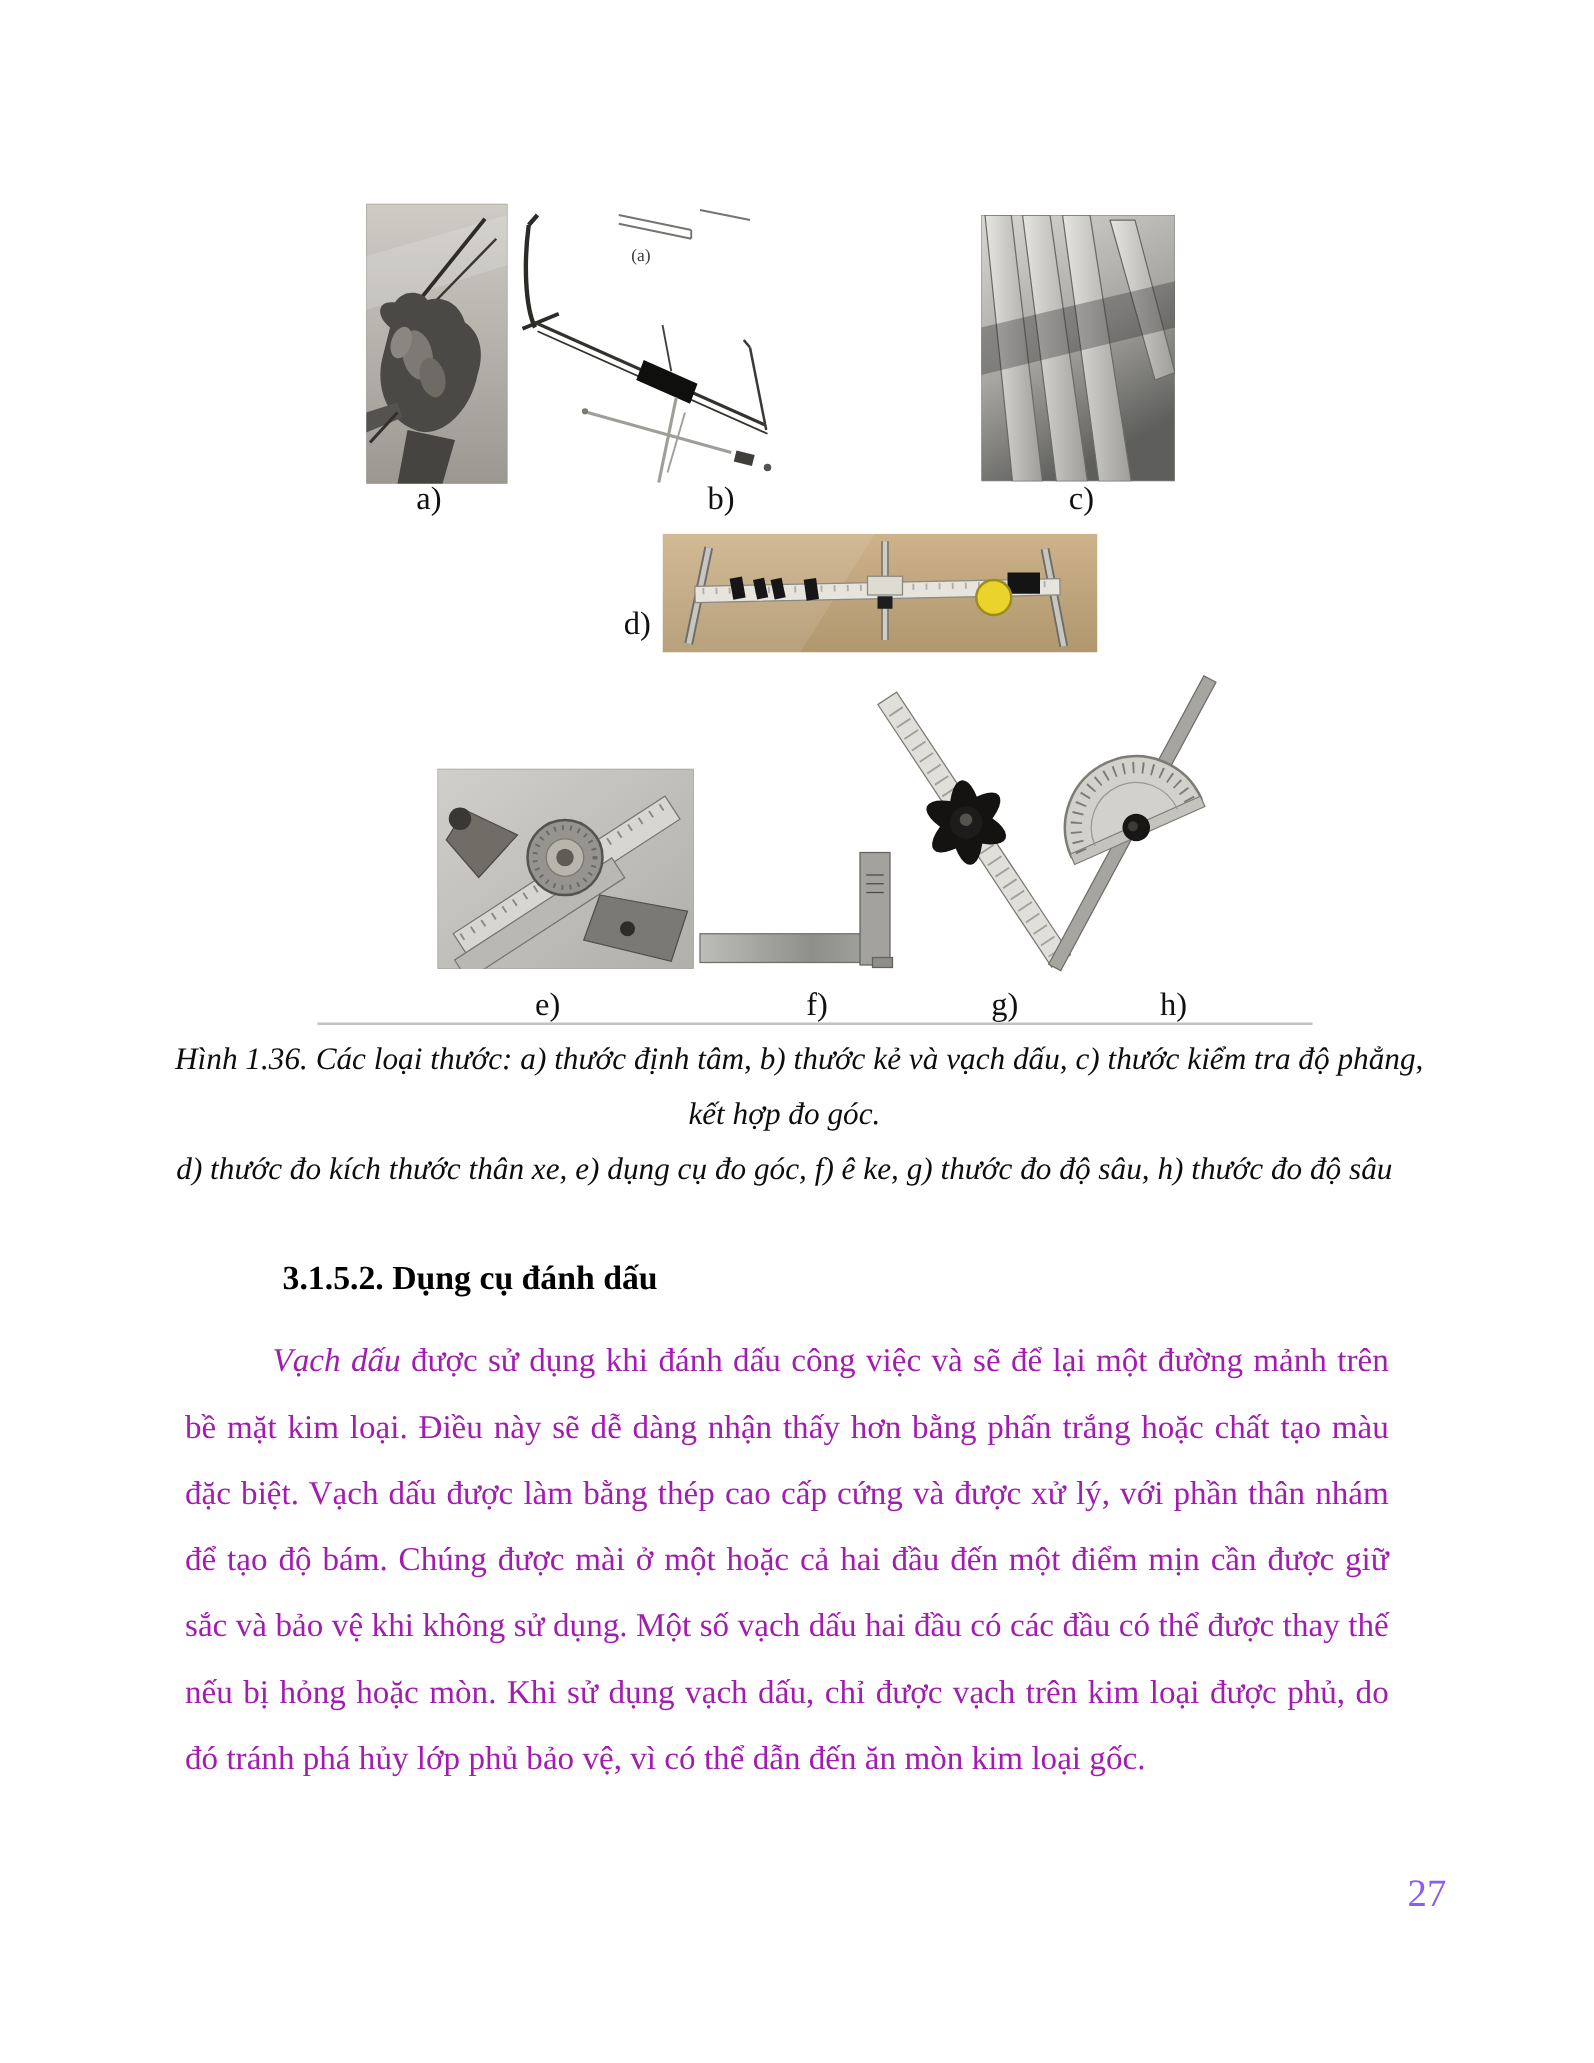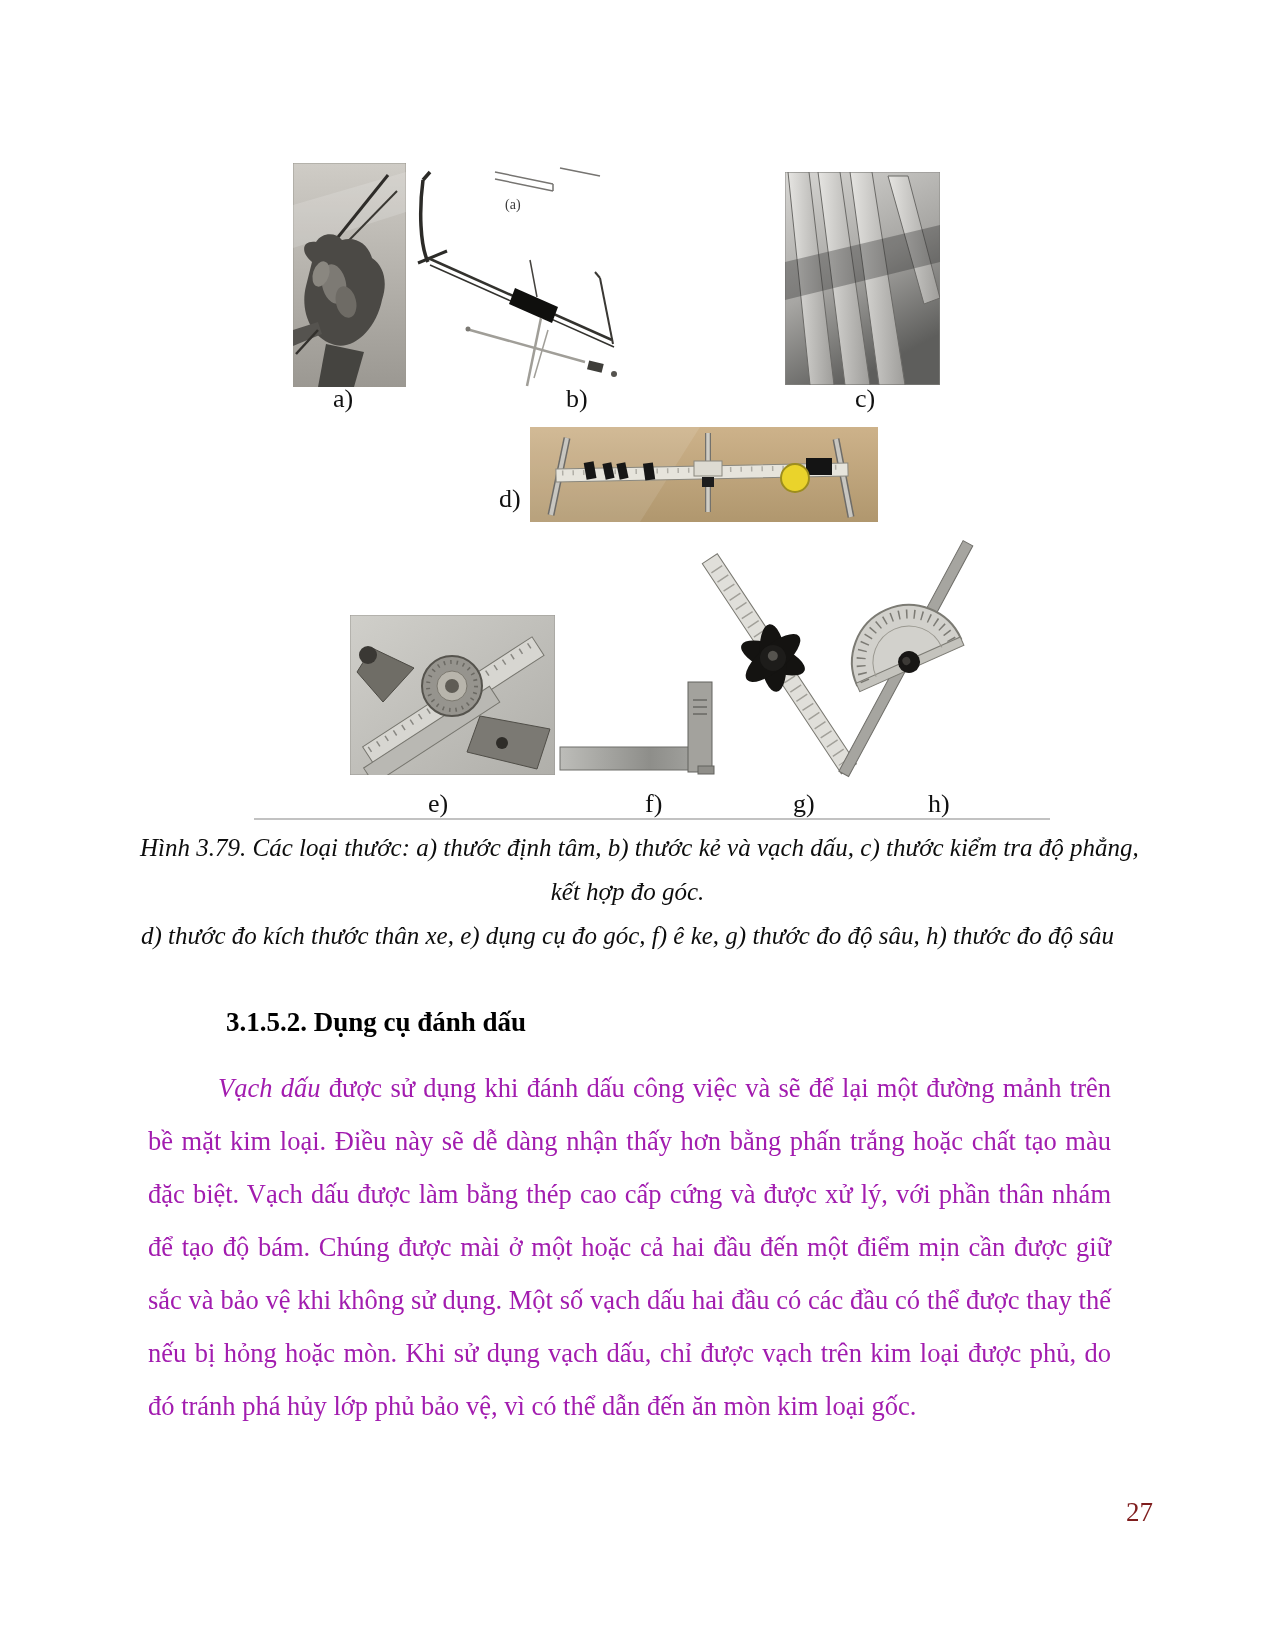--- a/index.html
+++ b/index.html
@@ -18,21 +18,21 @@
   }
   .caption div{white-space:nowrap;}
   .heading{
     position:absolute;left:226px;top:1007px;margin:0;
     font-size:27px;font-weight:bold;color:#000;text-align:center;
   }
   .bodytext{
     position:absolute;left:148px;top:1062px;width:963px;margin:0;
     font-size:26.5px;line-height:53px;text-align:justify;text-indent:70px;color:#a21caf;
   }
-  .pagenum{position:absolute;left:1126px;top:1497px;font-size:27px;color:#7f1d1d;}
+  .pagenum{position:absolute;left:1126px;top:1497px;font-size:31px;color:#8b5cf6;}
 </style>
 </head>
 <body>
 
 <div class="page">
 
   <div class="figwrap">
     <svg width="1275" height="830" viewBox="0 0 1275 830">
       <defs>
         <linearGradient id="gA" x1="0" y1="0" x2="0" y2="1">
@@ -208,21 +208,21 @@
     <span class="flabel" style="left:499px;top:484px;">d)</span>
     <span class="flabel" style="left:428px;top:789px;">e)</span>
     <span class="flabel" style="left:645px;top:789px;">f)</span>
     <span class="flabel" style="left:793px;top:789px;">g)</span>
     <span class="flabel" style="left:928px;top:789px;">h)</span>
   </div>
 
   <div class="divider"></div>
 
   <div class="caption">
-    <div>Hình 3.79. Các loại thước: a) thước định tâm, b) thước kẻ và vạch dấu, c) thước kiểm tra độ phẳng,</div>
+    <div>Hình 1.36. Các loại thước: a) thước định tâm, b) thước kẻ và vạch dấu, c) thước kiểm tra độ phẳng,</div>
     <div>kết hợp đo góc.</div>
     <div>d) thước đo kích thước thân xe, e) dụng cụ đo góc, f) ê ke, g) thước đo độ sâu, h) thước đo độ sâu</div>
   </div>
 
   <h3 class="heading">3.1.5.2. Dụng cụ đánh dấu</h3>
 
   <p class="bodytext"><i>Vạch dấu</i><span> được sử dụng khi đánh dấu công việc và sẽ để lại một đường mảnh trên bề mặt kim loại. Điều này sẽ dễ dàng nhận thấy hơn bằng phấn trắng hoặc chất tạo màu đặc biệt. Vạch dấu được làm bằng thép cao cấp cứng và được xử lý, với phần thân nhám để tạo độ bám. Chúng được mài ở một hoặc cả hai đầu đến một điểm mịn cần được giữ sắc và bảo vệ khi không sử dụng. Một số vạch dấu hai đầu có các đầu có thể được thay thế nếu bị hỏng hoặc mòn. Khi sử dụng vạch dấu, chỉ được vạch trên kim loại được phủ, do đó tránh phá hủy lớp phủ bảo vệ, vì có thể dẫn đến ăn mòn kim loại gốc.</span></p>
 
   <div class="pagenum">27</div>
 </div>

